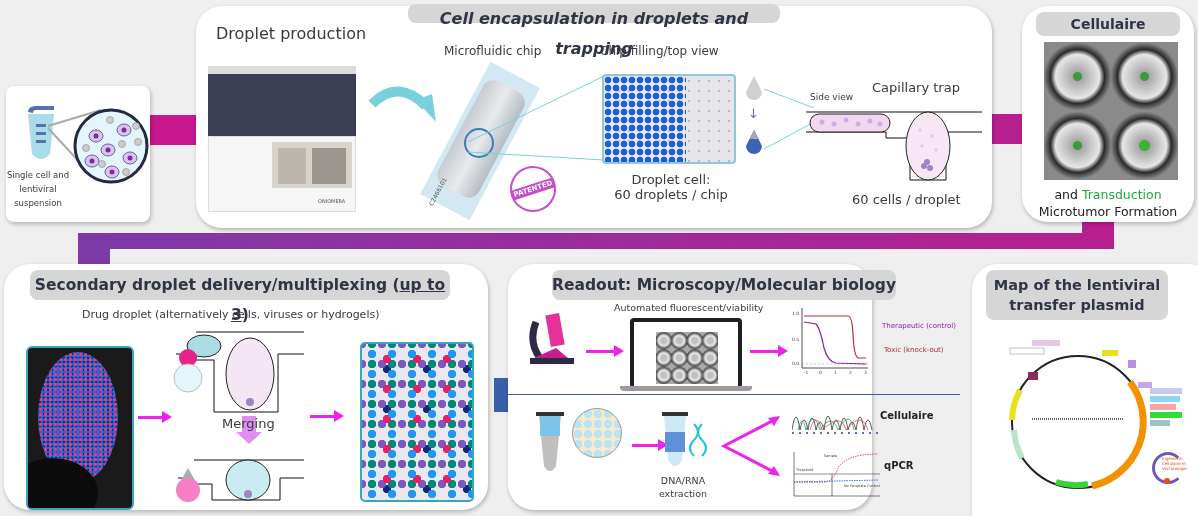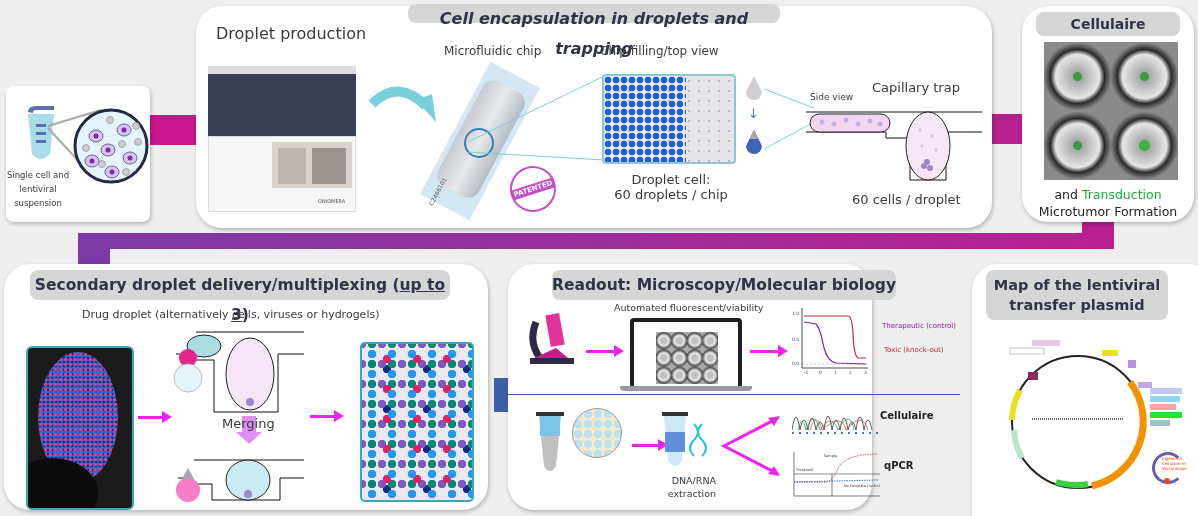--- a/index.html
+++ b/index.html
@@ -252,21 +252,21 @@
   </svg>
   <div class="abs" style="left:64px;top:144px;width:48px;height:48px;border-radius:50%;border:1px solid #999;background:radial-gradient(circle,#bfe3ee 4px,transparent 4.6px) 0 0/10px 10px,#f6ebcf;"></div>
   <div class="pk-arrow" style="left:124px;top:180px;width:28px;"></div>
   <svg class="abs" style="left:154px;top:146px" width="46" height="62" viewBox="0 0 46 62">
     <rect x="0" y="2" width="26" height="4" fill="#333"></rect>
     <path d="M2 6 L24 6 L20 50 Q13 62 6 50Z" fill="#cde8f6"></path>
     <rect x="3" y="22" width="20" height="20" fill="#5f8fd6"></rect>
     <path d="M32 14 Q40 22 32 30 Q24 38 32 46" fill="none" stroke="#2cc4d8" stroke-width="2"></path>
     <path d="M40 14 Q32 22 40 30 Q48 38 40 46" fill="none" stroke="#2cc4d8" stroke-width="2"></path>
   </svg>
-  <div class="lbl" style="left:142px;top:210px;width:66px;text-align:right;font-size:9.5px;line-height:13px;">
+  <div class="lbl" style="left:142px;top:210px;width:66px;text-align:center;font-size:9.5px;line-height:13px;">
     <div>DNA/RNA</div>
     <div>extraction</div>
   </div>
   <svg class="abs" style="left:212px;top:150px" width="62" height="66" viewBox="0 0 62 66">
     <polyline points="58,4 4,32 58,60" fill="none" stroke="#ee22ee" stroke-width="3"></polyline>
     <polygon points="60,2 48,4 54,12" fill="#ee22ee"></polygon>
     <polygon points="60,62 48,60 54,52" fill="#ee22ee"></polygon>
   </svg>
   <svg class="abs" style="left:284px;top:136px" width="86" height="36" viewBox="0 0 86 36">
     <path d="M0 30 Q4 4 8 30 Q12 10 16 30 Q20 6 24 30 Q28 14 32 30 Q36 2 40 30 Q44 10 48 30 Q52 6 56 30 Q60 14 64 30 Q68 4 72 30 Q76 10 80 30" fill="none" stroke="#333" stroke-width=".8"></path>

